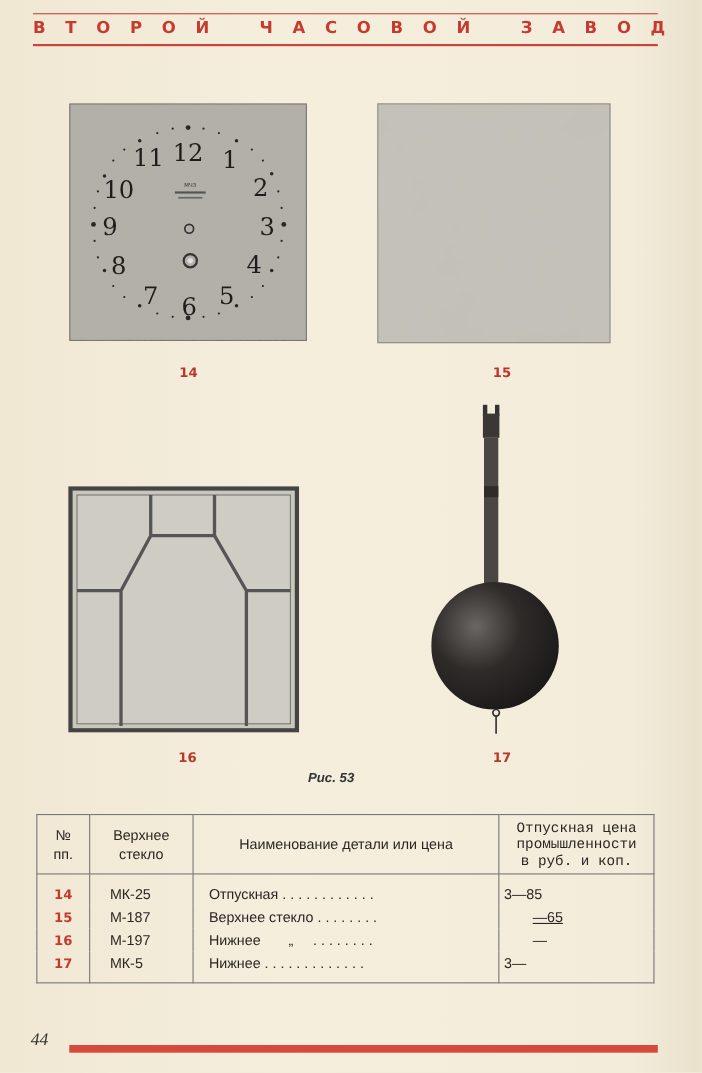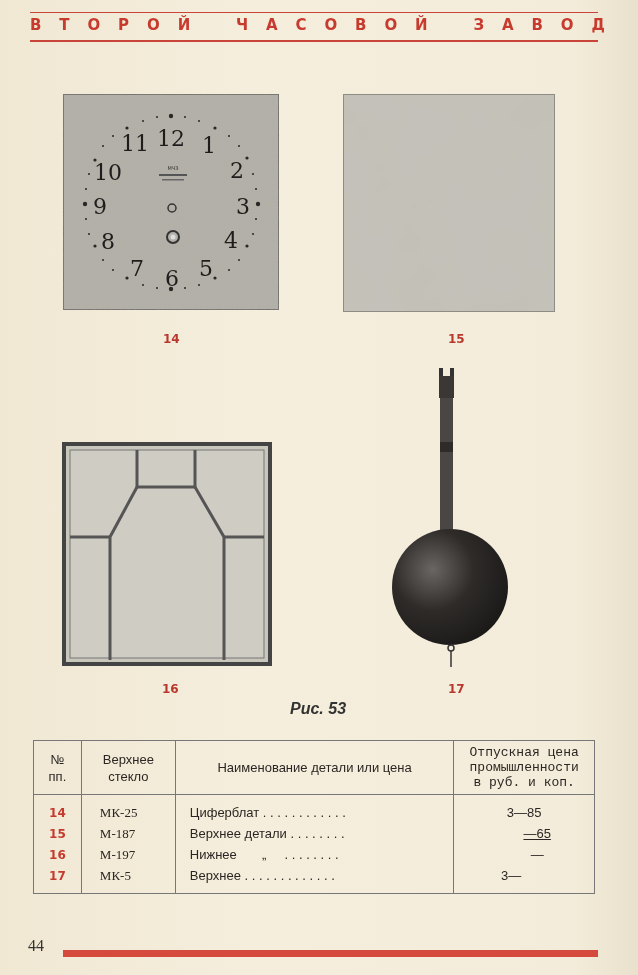--- a/index.html
+++ b/index.html
@@ -3,31 +3,31 @@
 <meta charset="utf-8">
 <style>
   html,body{margin:0;padding:0;}
   body{width:638px;height:975px;background:#f3ecd9;position:relative;overflow:hidden;font-family:"Liberation Sans",sans-serif;color:#2a2522;}
   .page{position:absolute;left:0;top:0;width:638px;height:975px;background:linear-gradient(90deg,#f0e8d3 0%,#f5eedd 40%,#f3ecda 90%,#e9e1cc 100%);}
   .hdr-line{position:absolute;left:30px;width:568px;background:#c9453a;}
   .hdr-title{position:absolute;left:30px;top:16px;width:575px;display:flex;justify-content:space-between;color:#c73a2e;font-weight:900;font-size:15px;letter-spacing:0;font-family:"DejaVu Sans",sans-serif;}
   .hdr-title span{display:inline-block;}
   .photo{position:absolute;}
   .fig-num{position:absolute;color:#b8382e;font-weight:900;font-size:12px;font-family:"DejaVu Sans",sans-serif;}
-  .caption{position:absolute;left:290px;top:700px;font-style:italic;font-weight:bold;font-size:16px;color:#333;}
+  .caption{position:absolute;left:280px;top:700px;font-style:italic;font-weight:bold;font-size:12px;color:#333;}
   table.parts{position:absolute;left:33px;top:740px;width:562px;border-collapse:collapse;font-size:13px;color:#2b2623;}
   table.parts th{font-weight:normal;border-left:1px solid #777;border-right:1px solid #777;border-top:1px solid #777;border-bottom:1px solid #777;padding:4px 4px;line-height:17px;}
   table.parts td{border-left:1px solid #777;border-right:1px solid #777;padding:1px 4px;height:19px;}
   table.parts tbody tr:first-child td{padding-top:8px;}
   table.parts tbody tr:last-child td{padding-bottom:8px;border-bottom:1px solid #777;}
   .c-num{width:42px;text-align:center;color:#c53a2e;font-weight:900;font-family:"DejaVu Sans",sans-serif;font-size:12px;}
-  .c-sym{width:76px;padding-left:18px !important;font-family:Liberation Serif, serif;}
+  .c-sym{width:76px;padding-left:18px !important;}
   .c-name{width:275px;padding-left:14px !important;white-space:nowrap;overflow:hidden;}
-  .c-price{text-align:center;}
-  .footer-num{position:absolute;left:28px;top:937px;font-size:16px;color:#333;font-family:"Liberation Serif",serif;}
+  .c-price{}
+  .footer-num{position:absolute;left:28px;top:937px;font-style:italic;font-size:16px;color:#333;font-family:"Liberation Serif",serif;}
   .footer-bar{position:absolute;left:63px;top:950px;width:535px;height:7px;background:#d54a3c;}
 </style>
 </head>
 <body>
 
 <div class="page">
 
   <div class="hdr-line" style="top:12px;height:1px;"></div>
   <div class="hdr-title">
     <span>В</span>
@@ -195,39 +195,39 @@
           <div>Отпускная цена</div>
           <div>промышленности</div>
           <div>в руб. и коп.</div>
         </th>
       </tr>
     </thead>
     <tbody>
       <tr>
         <td class="c-num">14</td>
         <td class="c-sym">МК-25</td>
-        <td class="c-name">Циферблат . . . . . . . . . . . .</td>
+        <td class="c-name">Отпускная . . . . . . . . . . . .</td>
         <td class="c-price">3—85</td>
       </tr>
       <tr>
         <td class="c-num">15</td>
         <td class="c-sym">М-187</td>
-        <td class="c-name">Верхнее детали . . . . . . . .</td>
+        <td class="c-name">Верхнее стекло . . . . . . . .</td>
         <td class="c-price" style="padding-left:30px;text-decoration:underline;">—65</td>
       </tr>
       <tr>
         <td class="c-num">16</td>
         <td class="c-sym">М-197</td>
         <td class="c-name" style="white-space:pre;">Нижнее       „     . . . . . . . .</td>
         <td class="c-price" style="padding-left:30px;">—</td>
       </tr>
       <tr>
         <td class="c-num">17</td>
         <td class="c-sym">МК-5</td>
-        <td class="c-name">Верхнее . . . . . . . . . . . . .</td>
+        <td class="c-name">Нижнее . . . . . . . . . . . . .</td>
         <td class="c-price" style="padding-right:30px;">3—</td>
       </tr>
     </tbody>
   </table>
 
   <div class="footer-num">44</div>
   <div class="footer-bar"></div>
 </div>
 
 </body></html>

